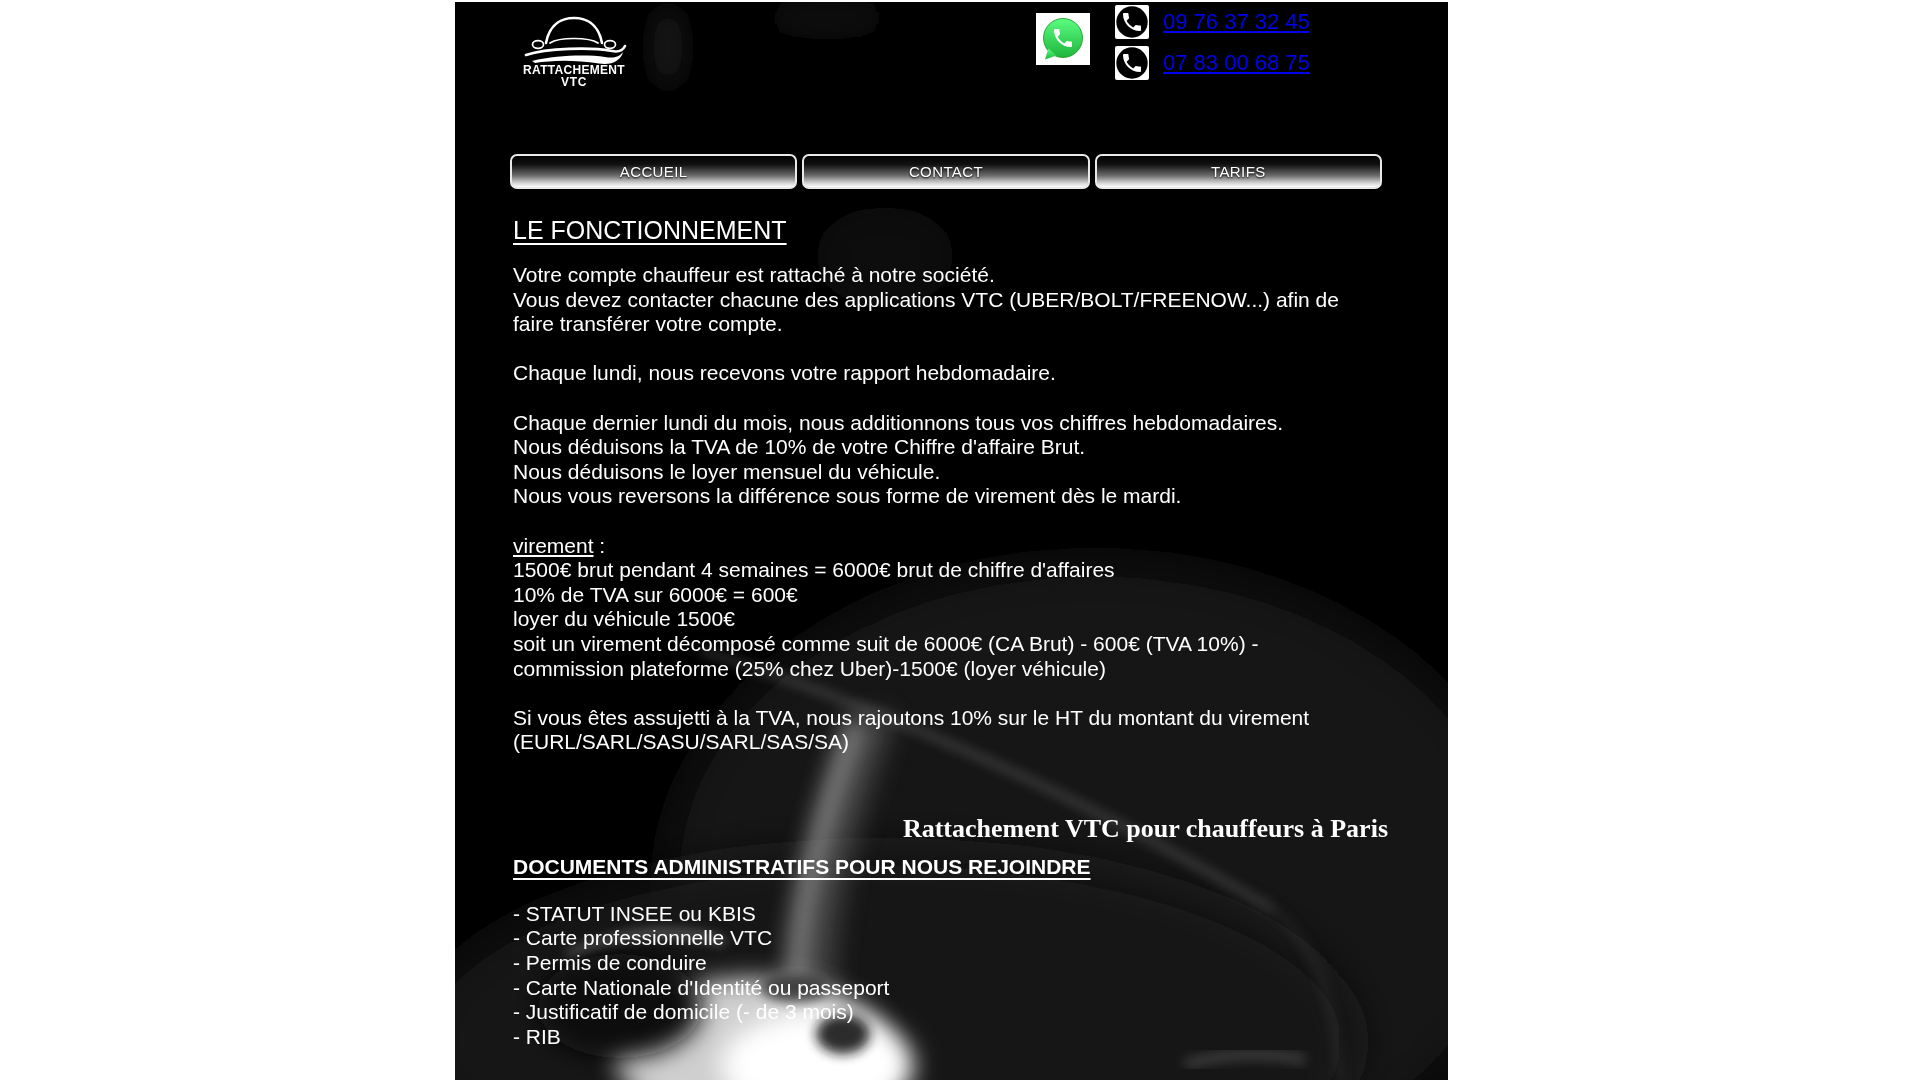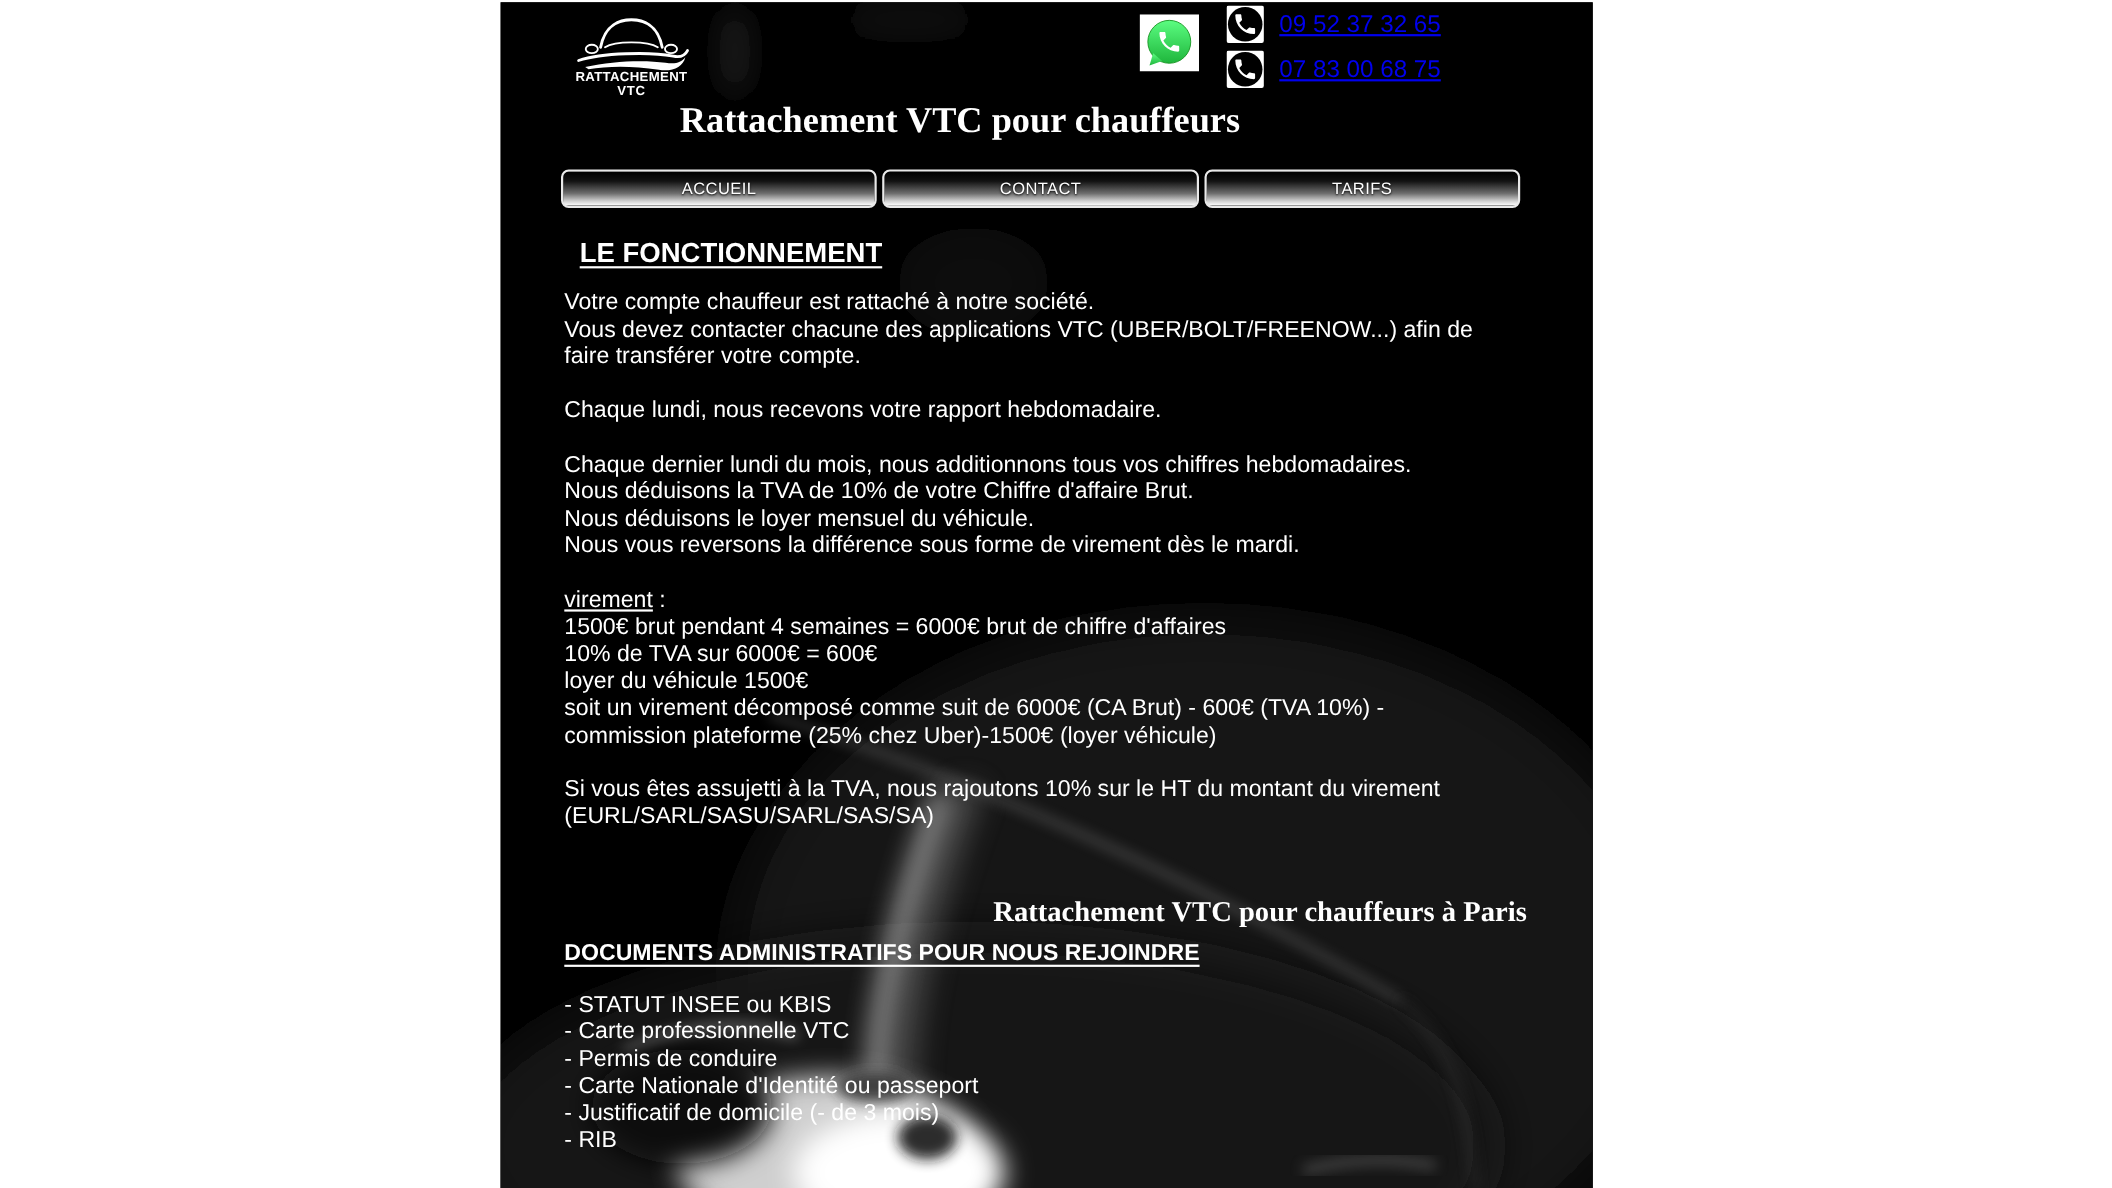--- a/index.html
+++ b/index.html
@@ -35,21 +35,21 @@
     background:linear-gradient(180deg,#000 0%,#121212 28%,#6e6e6e 64%,#cfcfcf 86%,#ffffff 100%);
     color:#fff;font-size:15px;font-family:inherit;letter-spacing:.4px;
     text-shadow:0 1px 2px #000;cursor:pointer;padding:0;
   }
   main.content{
     position:relative;z-index:1;padding:26px 60px 0 58px;width:875px;box-sizing:content-box;
     color:#fff;font-size:21px;line-height:24.6px;
   }
   [data-bind-lines]{white-space:pre-line;}
   .h-und{
-    font-size:25px;font-weight:bold;line-height:30px;margin:0 0 18px 14px;
+    font-size:25px;font-weight:normal;line-height:30px;margin:0 0 18px 0;
     text-decoration:underline;text-decoration-thickness:2px;text-underline-offset:4px;
   }
   .content p{margin:0 0 24.6px 0;}
   .paris-heading{
     font-family:"Liberation Serif","DejaVu Serif",serif;
     font-size:26px;font-weight:bold;line-height:32px;margin:58px 0 9px 0;text-align:right;
   }
   .docs-heading{
     font-size:21px;font-weight:bold;line-height:26px;margin:0 0 22px 0;
     text-decoration:underline;text-decoration-thickness:2px;text-underline-offset:4px;
@@ -104,21 +104,20 @@
           <ellipse cx="19" cy="37.5" rx="5.5" ry="3.8" stroke-width="1.7"></ellipse>
           <ellipse cx="91" cy="37.5" rx="5.5" ry="3.8" stroke-width="1.7"></ellipse>
           <path d="M7,48 C28,41 72,40 93,44 C100,45.5 104,43 106,39" stroke-width="2.6"></path>
         </g>
         <path d="M13,54 C38,48 68,47.5 86,50 C95,51.5 100,50 104,45 C102,54 92,58.5 80,56.5 C55,52.5 33,53 16,56 Z" fill="#fff"></path>
         <text x="55" y="67" text-anchor="middle" fill="#fff" font-size="12" font-weight="bold" letter-spacing="0.3" font-family="Liberation Sans, DejaVu Sans, sans-serif" data-bind="header.logo.line1">RATTACHEMENT</text>
         <text x="55" y="79" text-anchor="middle" fill="#fff" font-size="12" font-weight="bold" letter-spacing="0.6" font-family="Liberation Sans, DejaVu Sans, sans-serif" data-bind="header.logo.line2">VTC</text>
       </svg>
     </div>
 
-    <h1 class="site-title" data-bind="header.title">Rattachement VTC pour chauffeurs</h1>
 
     <a class="wa-link">
       <svg viewBox="0 0 54 52" width="54" height="52" aria-hidden="true">
         <defs>
           <linearGradient id="wag" x1="0" y1="0" x2="0" y2="1">
             <stop offset="0" stop-color="#5bfd81"></stop>
             <stop offset="1" stop-color="#1fb63c"></stop>
           </linearGradient>
         </defs>
         <rect width="54" height="52" fill="#fff"></rect>
@@ -130,21 +129,21 @@
 
     <div class="phones">
       <div class="phone-row">
         <span class="phone-ic">
           <svg viewBox="0 0 34 34" width="34" height="34" aria-hidden="true">
             <rect width="34" height="34" rx="2" fill="#fff"></rect>
             <circle cx="17" cy="17" r="15.7" fill="#000"></circle>
             <path transform="translate(5,5)" fill="#fff" d="M6.62,10.79c1.44,2.83,3.76,5.14,6.59,6.59l2.2-2.2c0.27-0.27,0.67-0.36,1.02-0.24c1.12,0.37,2.33,0.57,3.57,0.57c0.55,0,1,0.45,1,1V20c0,0.55-0.45,1-1,1c-9.39,0-17-7.61-17-17c0-0.55,0.45-1,1-1h3.5c0.55,0,1,0.45,1,1c0,1.25,0.2,2.45,0.57,3.57c0.11,0.35,0.03,0.74-0.25,1.02L6.62,10.79z"></path>
           </svg>
         </span>
-        <a class="phone-num" data-bind="header.phones.0.number">09 52 37 32 65</a>
+        <a class="phone-num" data-bind="header.phones.0.number">09 76 37 32 45</a>
       </div>
       <div class="phone-row">
         <span class="phone-ic">
           <svg viewBox="0 0 34 34" width="34" height="34" aria-hidden="true">
             <rect width="34" height="34" rx="2" fill="#fff"></rect>
             <circle cx="17" cy="17" r="15.7" fill="#000"></circle>
             <path transform="translate(5,5)" fill="#fff" d="M6.62,10.79c1.44,2.83,3.76,5.14,6.59,6.59l2.2-2.2c0.27-0.27,0.67-0.36,1.02-0.24c1.12,0.37,2.33,0.57,3.57,0.57c0.55,0,1,0.45,1,1V20c0,0.55-0.45,1-1,1c-9.39,0-17-7.61-17-17c0-0.55,0.45-1,1-1h3.5c0.55,0,1,0.45,1,1c0,1.25,0.2,2.45,0.57,3.57c0.11,0.35,0.03,0.74-0.25,1.02L6.62,10.79z"></path>
           </svg>
         </span>
         <a class="phone-num" data-bind="header.phones.1.number">07 83 00 68 75</a>

